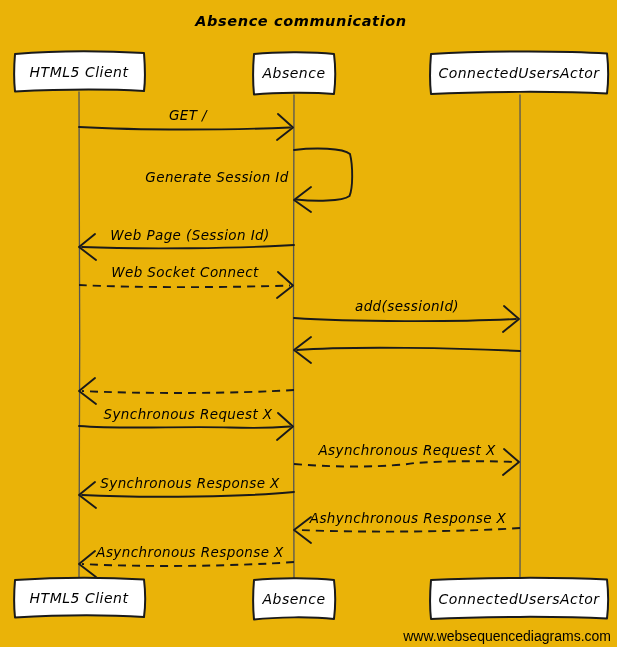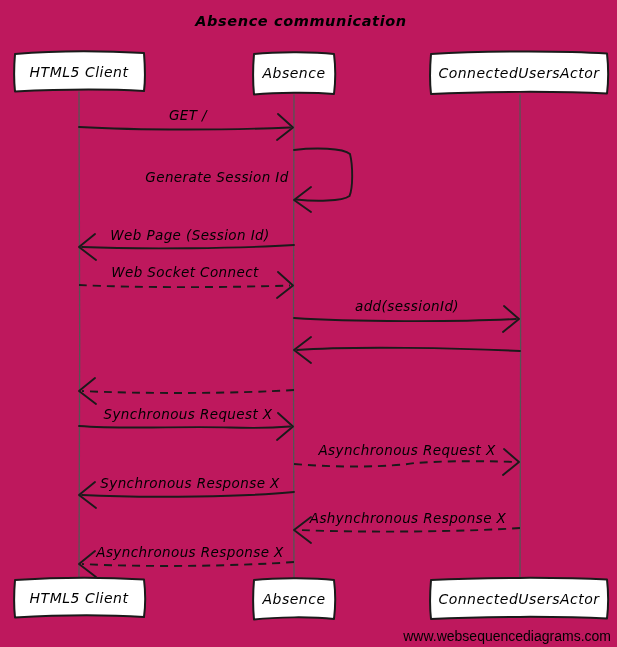--- a/index.html
+++ b/index.html
@@ -11,21 +11,21 @@
   body {
     width: 617px;
     height: 647px;
     font-family: "DejaVu Sans", sans-serif;
     overflow: hidden;
   }
   #diagram-root {
     position: relative;
     width: 617px;
     height: 647px;
-    background: #be185d;
+    background: #eab308;
   }
   svg.sketch {
     position: absolute;
     left: 0;
     top: 0;
     width: 617px;
     height: 647px;
     display: block;
   }
   

